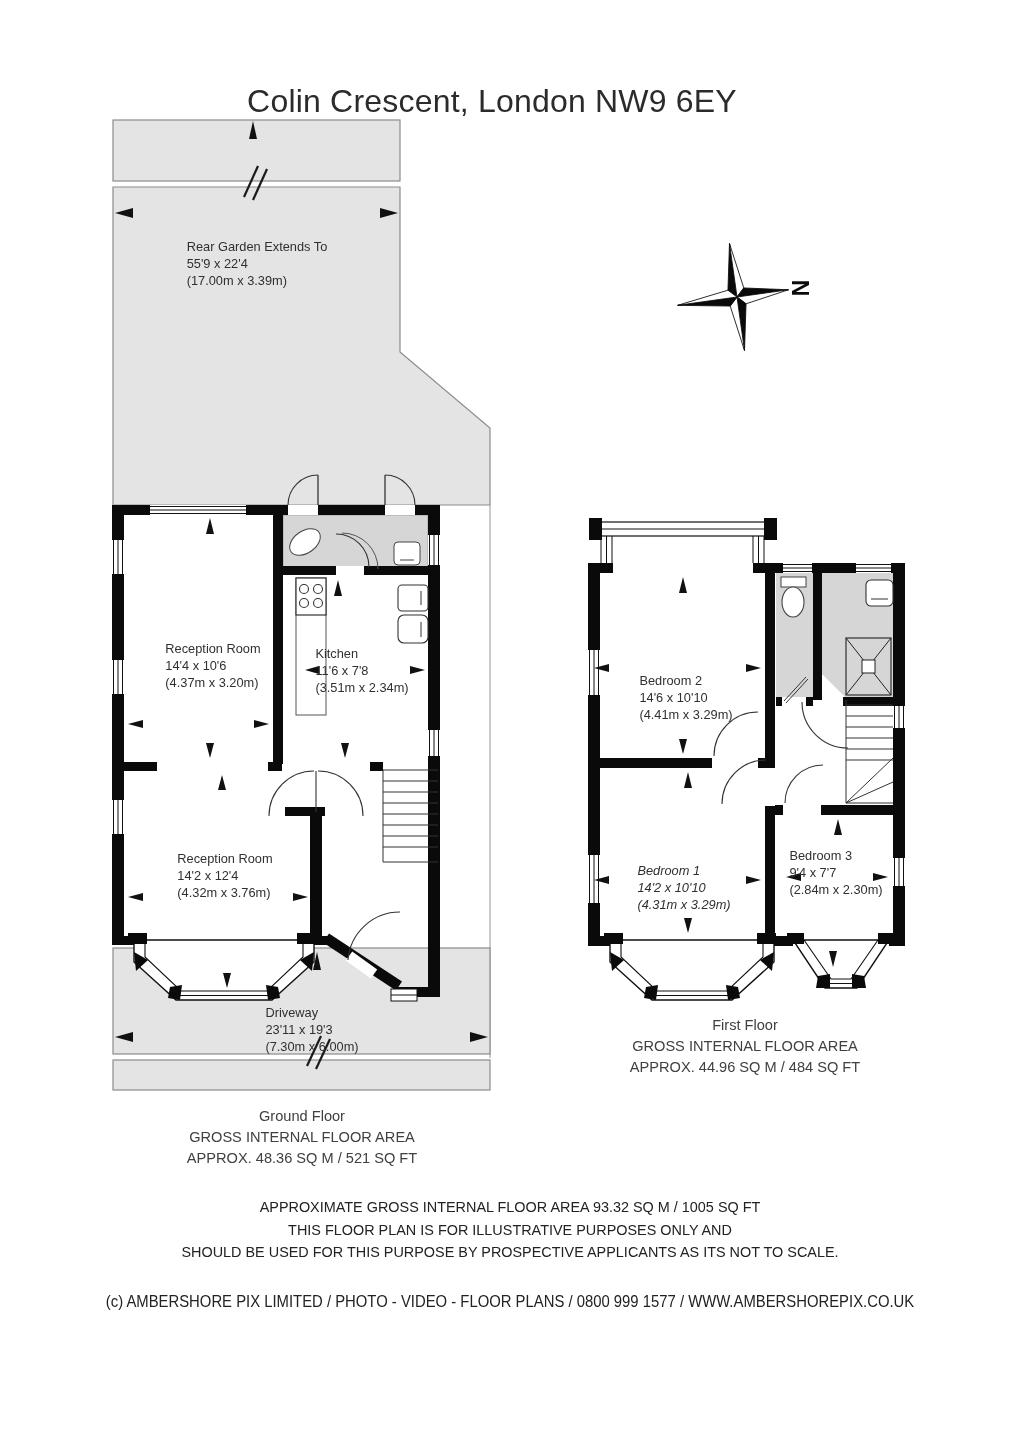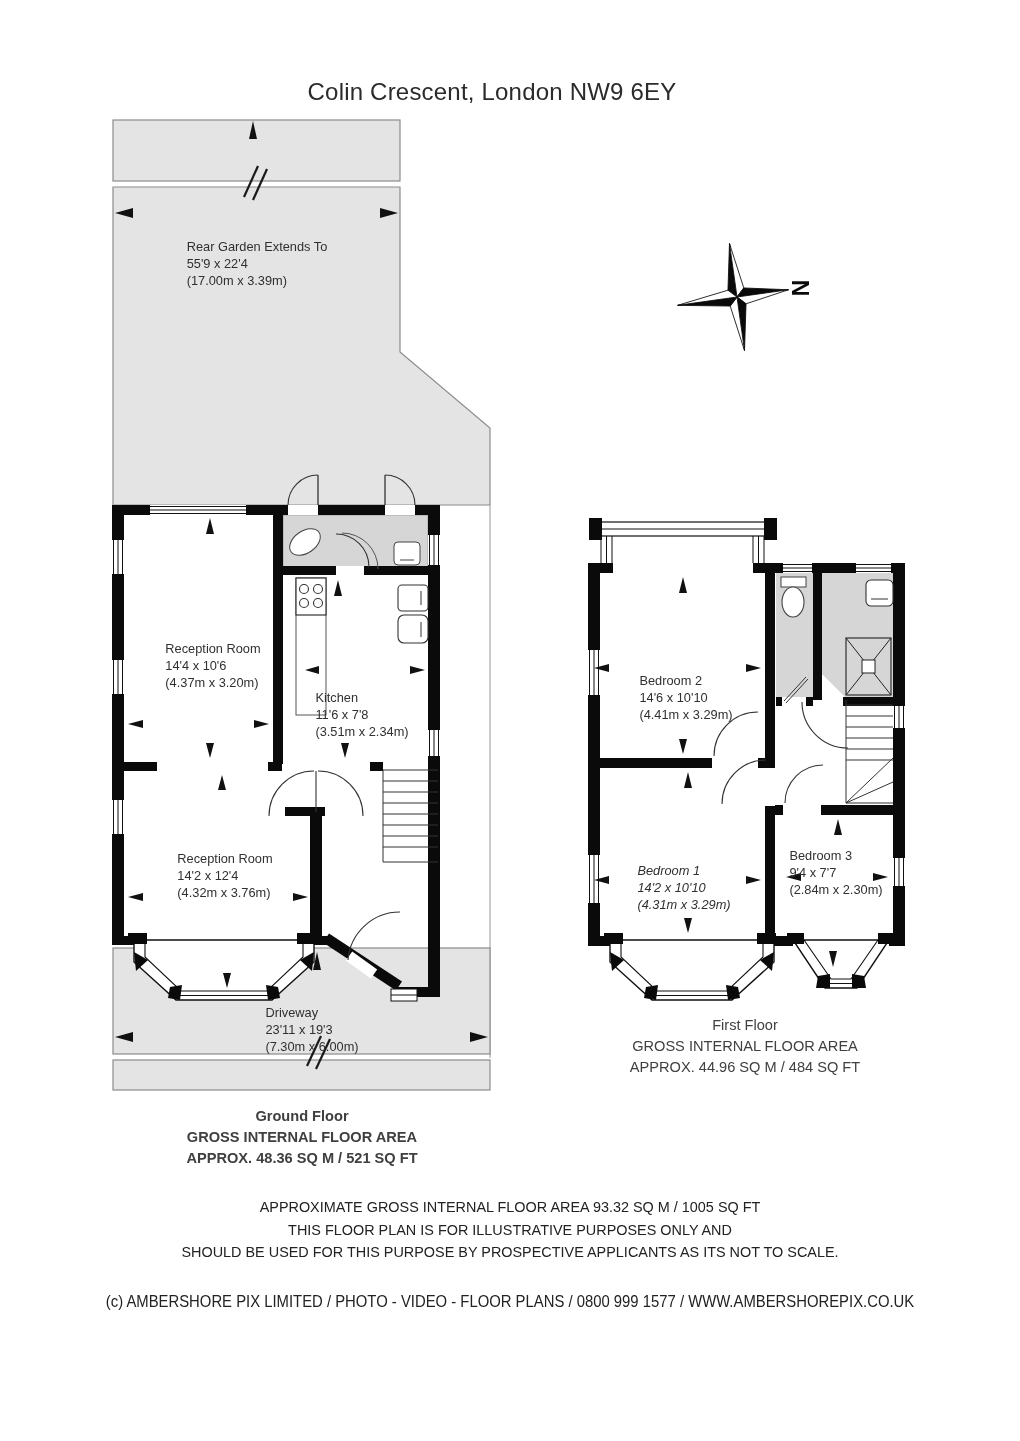--- a/index.html
+++ b/index.html
@@ -7,21 +7,21 @@
     position:relative;
     width:1020px;height:1441px;
     background:#ffffff;
     font-family:"Liberation Sans", sans-serif;
     color:#2f2f2f;
     overflow:hidden;
   }
   .plan-svg{position:absolute;left:0;top:0;}
   .page-title{
     position:absolute;left:0;top:62px;width:984px;
-    text-align:center;font-size:24px;font-weight:400;color:#2b2b2b;
+    text-align:center;font-size:32px;font-weight:400;color:#2b2b2b;
     letter-spacing:0.2px;
   }
   .room-label{
     position:absolute;
     font-size:12.8px;line-height:17px;color:#303030;
     transform:translateX(-50%);
     white-space:nowrap;
   }
   .floor-label{
     position:absolute;text-align:center;
@@ -361,21 +361,21 @@
     <div>55'9 x 22'4</div>
     <div>(17.00m x 3.39m)</div>
   </div>
 
   <div class="room-label" style="left:213px;top:640px;">
     <div>Reception Room</div>
     <div>14'4 x 10'6</div>
     <div>(4.37m x 3.20m)</div>
   </div>
 
-  <div class="room-label" style="left:362px;top:645px;margin-top:44px;">
+  <div class="room-label" style="left:362px;top:645px;">
     <div>Kitchen</div>
     <div>11'6 x 7'8</div>
     <div>(3.51m x 2.34m)</div>
   </div>
 
   <div class="room-label" style="left:225px;top:850px;">
     <div>Reception Room</div>
     <div>14'2 x 12'4</div>
     <div>(4.32m x 3.76m)</div>
   </div>
@@ -397,21 +397,21 @@
     <div>14'2 x 10'10</div>
     <div>(4.31m x 3.29m)</div>
   </div>
 
   <div class="room-label" style="left:836px;top:847px;">
     <div>Bedroom 3</div>
     <div>9'4 x 7'7</div>
     <div>(2.84m x 2.30m)</div>
   </div>
 
-  <div class="floor-label" style="left:302px;top:1106px;font-weight:bold;">
+  <div class="floor-label" style="left:302px;top:1106px;">
     <div>Ground Floor</div>
     <div>GROSS INTERNAL FLOOR AREA</div>
     <div>APPROX. 48.36 SQ M / 521 SQ FT</div>
   </div>
 
   <div class="floor-label" style="left:745px;top:1015px;">
     <div>First Floor</div>
     <div>GROSS INTERNAL FLOOR AREA</div>
     <div>APPROX. 44.96 SQ M / 484 SQ FT</div>
   </div>

